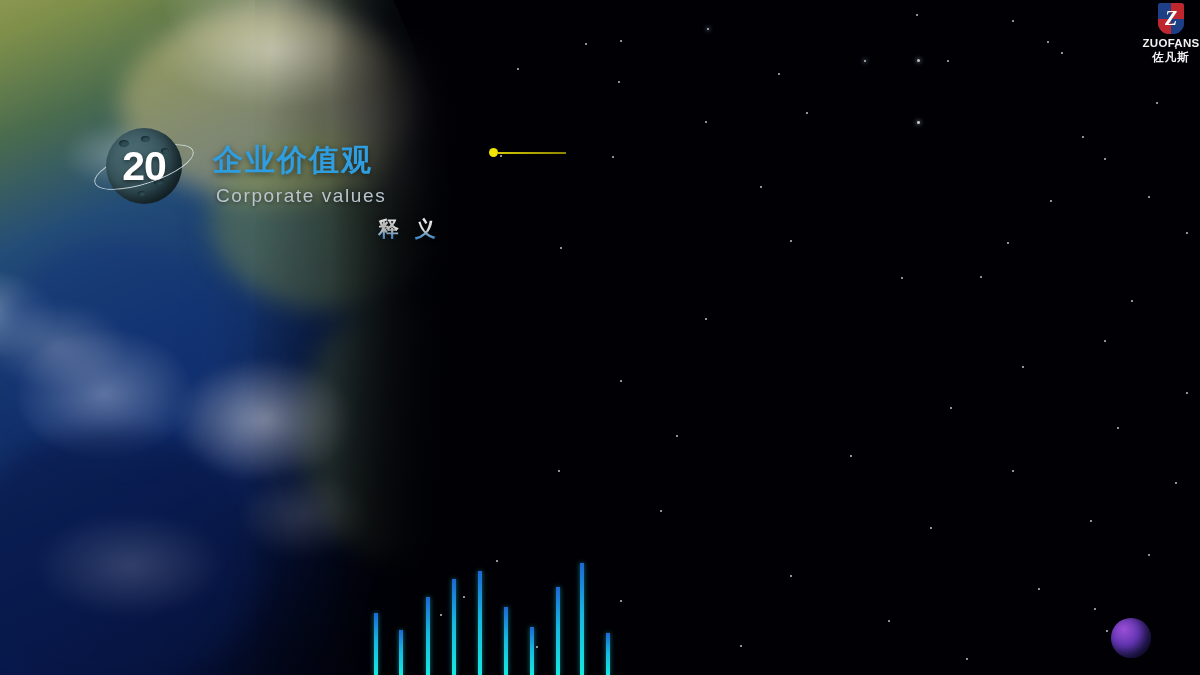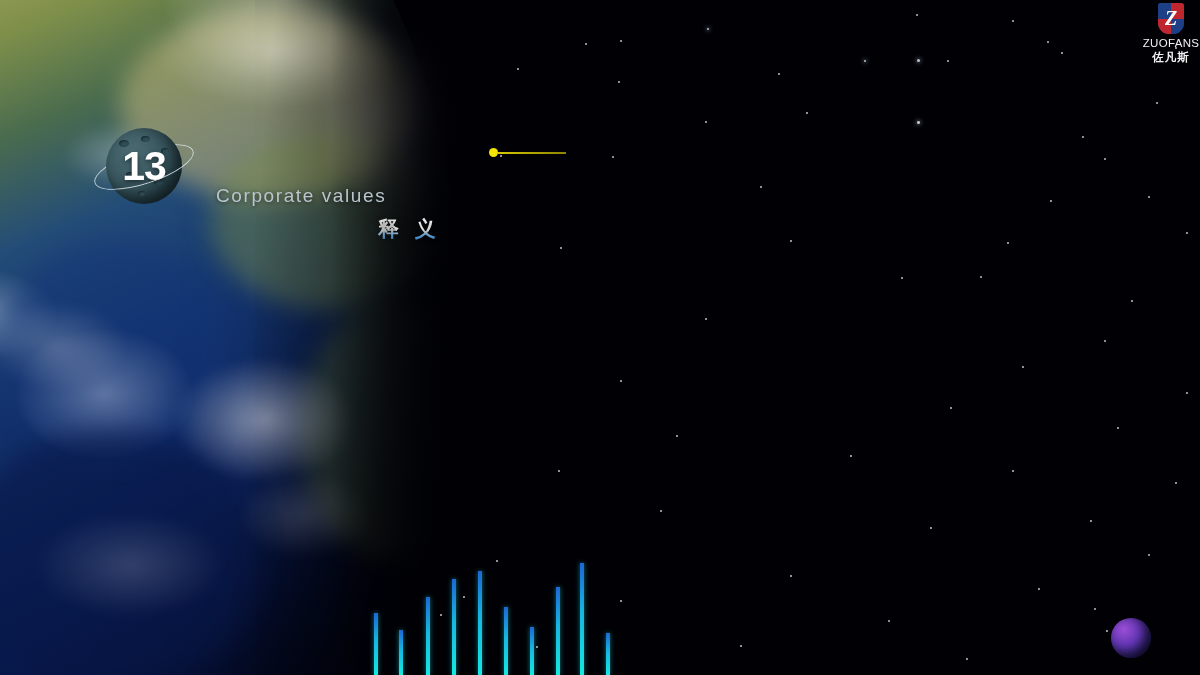--- a/index.html
+++ b/index.html
@@ -305,21 +305,21 @@
     justify-content: center;
     color: #fff;
     font-size: 20px;
     font-weight: bold;
     font-style: italic;
     font-family: "Liberation Serif", serif;
   }
   #zuofans-en {
     margin-top: 3px;
     font-size: 11.5px;
-    font-weight: normal;
+    font-weight: bold;
     color: #f2f2f2;
     letter-spacing: .3px;
   }
   #zuofans-cn {
     margin-top: 1px;
     font-size: 11.5px;
     font-weight: bold;
     color: #f2f2f2;
     letter-spacing: 1px;
   }
@@ -420,24 +420,25 @@
     <div class="planet-body">
       <div id="craters">
           <div class="crater" style="left: 13px; top: 12px; width: 10px; height: 7px;"></div>
           <div class="crater" style="left: 35px; top: 8px; width: 9px; height: 6px;"></div>
           <div class="crater" style="left: 55px; top: 20px; width: 8px; height: 6px;"></div>
           <div class="crater" style="left: 20px; top: 44px; width: 8px; height: 6px;"></div>
           <div class="crater" style="left: 48px; top: 51px; width: 9px; height: 6px;"></div>
           <div class="crater" style="left: 32px; top: 63px; width: 7px; height: 5px;"></div>
         </div>
     </div>
-    <div id="section-number">13</div>
+    <div id="section-number">20</div>
     <div class="planet-ring front"></div>
   </div>
 
+  <div id="section-title-cn">企业价值观</div>
   <div id="section-title-en">Corporate values</div>
   <div id="section-subtitle">释 义</div>
 
   <div id="headline-deco">
     <div id="headline-dot"></div>
     <div id="headline-line"></div>
   </div>
 
 
   <div id="body-text">

